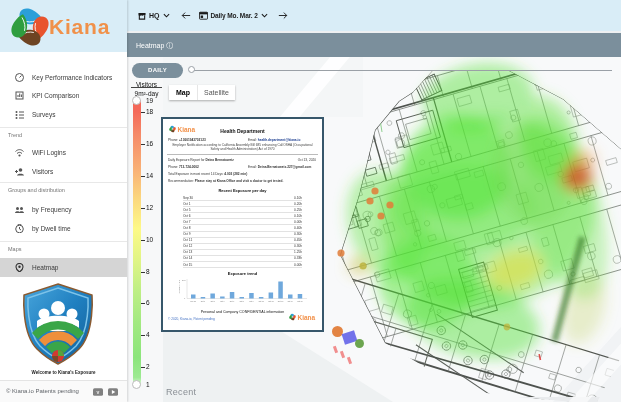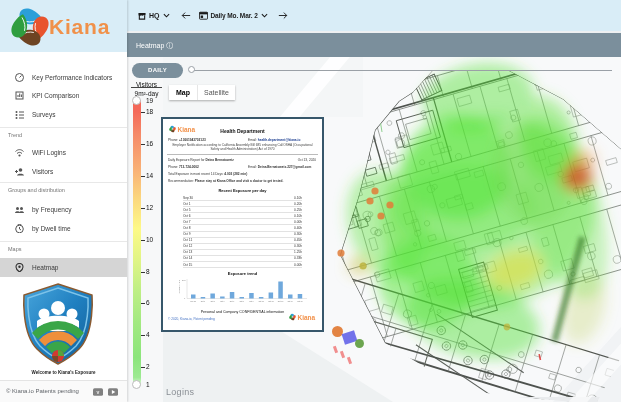--- a/index.html
+++ b/index.html
@@ -448,21 +448,21 @@
   <div id="vis2">9m²-day</div>
   <div id="gbar"></div>
   <div id="knobtop"></div>
   <div id="knobbot"></div>
   <div class="ticklab" style="top:97px;">19</div>
   <div class="ticklab" style="top:381px;">1</div>
   <div id="mapsat">
       <div class="m1">Map</div>
       <div class="m2">Satellite</div>
     </div>
-  <div id="gwm">Logins</div>
+  <div id="gwm">Recent</div>
   <div id="doc">
     <svg width="30" height="10" viewBox="0 0 30 10" style="position:absolute;left:5px;top:5px;">
         <g id="klogo2" transform="translate(4.5,5) scale(0.19)">
           <g transform="translate(1,-9) rotate(8) translate(-2,0)">
             <path d="M13,1 C9,5.5 2,7.5 -3,6 C-8,4.5 -10,0 -8.5,-4 C-7,-7.5 -2,-8.5 2,-7 C6.5,-5.5 11,-2.5 13,1 Z" fill="#2b9fd9"></path>
             <path d="M10,0.5 C6,3.5 2,5 -2,4.5" fill="none" stroke="#fff" stroke-width="0.8"></path>
           </g>
           <g transform="translate(9,1) rotate(98) translate(-2,0)">
             <path d="M13,1 C9,5.5 2,7.5 -3,6 C-8,4.5 -10,0 -8.5,-4 C-7,-7.5 -2,-8.5 2,-7 C6.5,-5.5 11,-2.5 13,1 Z" fill="#e8542e"></path>
             <path d="M10,0.5 C6,3.5 2,5 -2,4.5" fill="none" stroke="#fff" stroke-width="0.8"></path>

